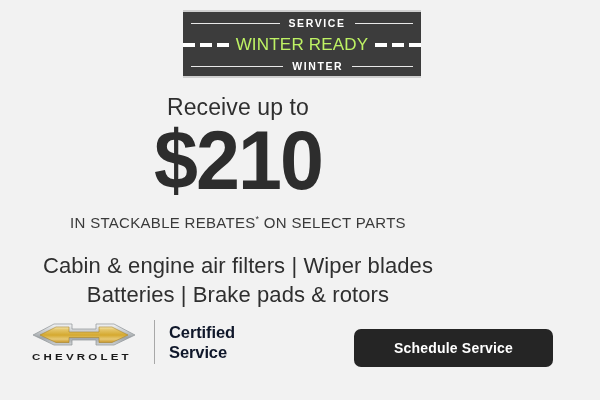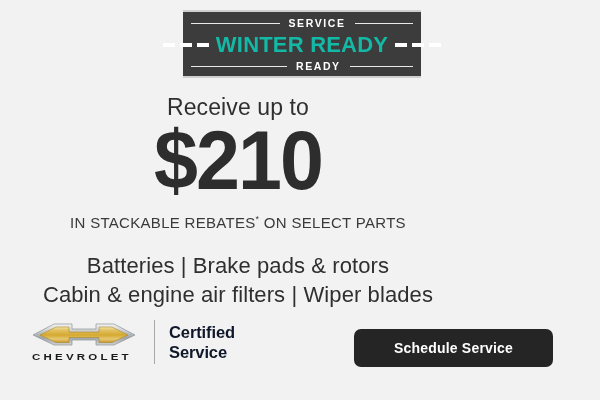--- a/index.html
+++ b/index.html
@@ -75,23 +75,23 @@
     align-items: center;
     gap: 5px;
   }
   .dashes i {
     display: block;
     width: 12px;
     height: 4px;
     background: #ffffff;
   }
   .badge-title {
-    color: #14b8a6;
-    font-size: 22px;
-    font-weight: 700;
+    color: #bef264;
+    font-size: 17px;
+    font-weight: 400;
     letter-spacing: 0.2px;
     white-space: nowrap;
     line-height: 1;
   }
 
   
   .receive {
     position: absolute;
     left: 0;
     right: 0;
@@ -230,36 +230,36 @@
       <span class="badge-title">WINTER READY</span>
       <span class="dashes">
         <i></i>
         <i></i>
         <i></i>
       </span>
     </div>
 
     <div class="badge-rule-row">
       <span class="rule left"></span>
-      <span class="badge-kicker">READY</span>
+      <span class="badge-kicker">WINTER</span>
       <span class="rule right"></span>
     </div>
   </div>
 
   <div class="receive">Receive up to</div>
 
   <div class="amount">$210</div>
 
   <div class="rebates">
     <span>IN STACKABLE REBATES</span><sup>*</sup><span> ON SELECT PARTS</span>
   </div>
 
   <div class="products">
+    <div class="pline">Cabin &amp; engine air filters | Wiper blades</div>
     <div class="pline">Batteries | Brake pads &amp; rotors</div>
-    <div class="pline">Cabin &amp; engine air filters | Wiper blades</div>
   </div>
 
   <div class="brandlock">
 
     <div class="chev-block">
       <svg class="bowtie" viewBox="0 0 208 54">
         <defs>
           <linearGradient id="goldG" x1="0" y1="0" x2="0" y2="1">
             <stop offset="0%" stop-color="#f6e6ae"></stop>
             <stop offset="18%" stop-color="#e3c468"></stop>

